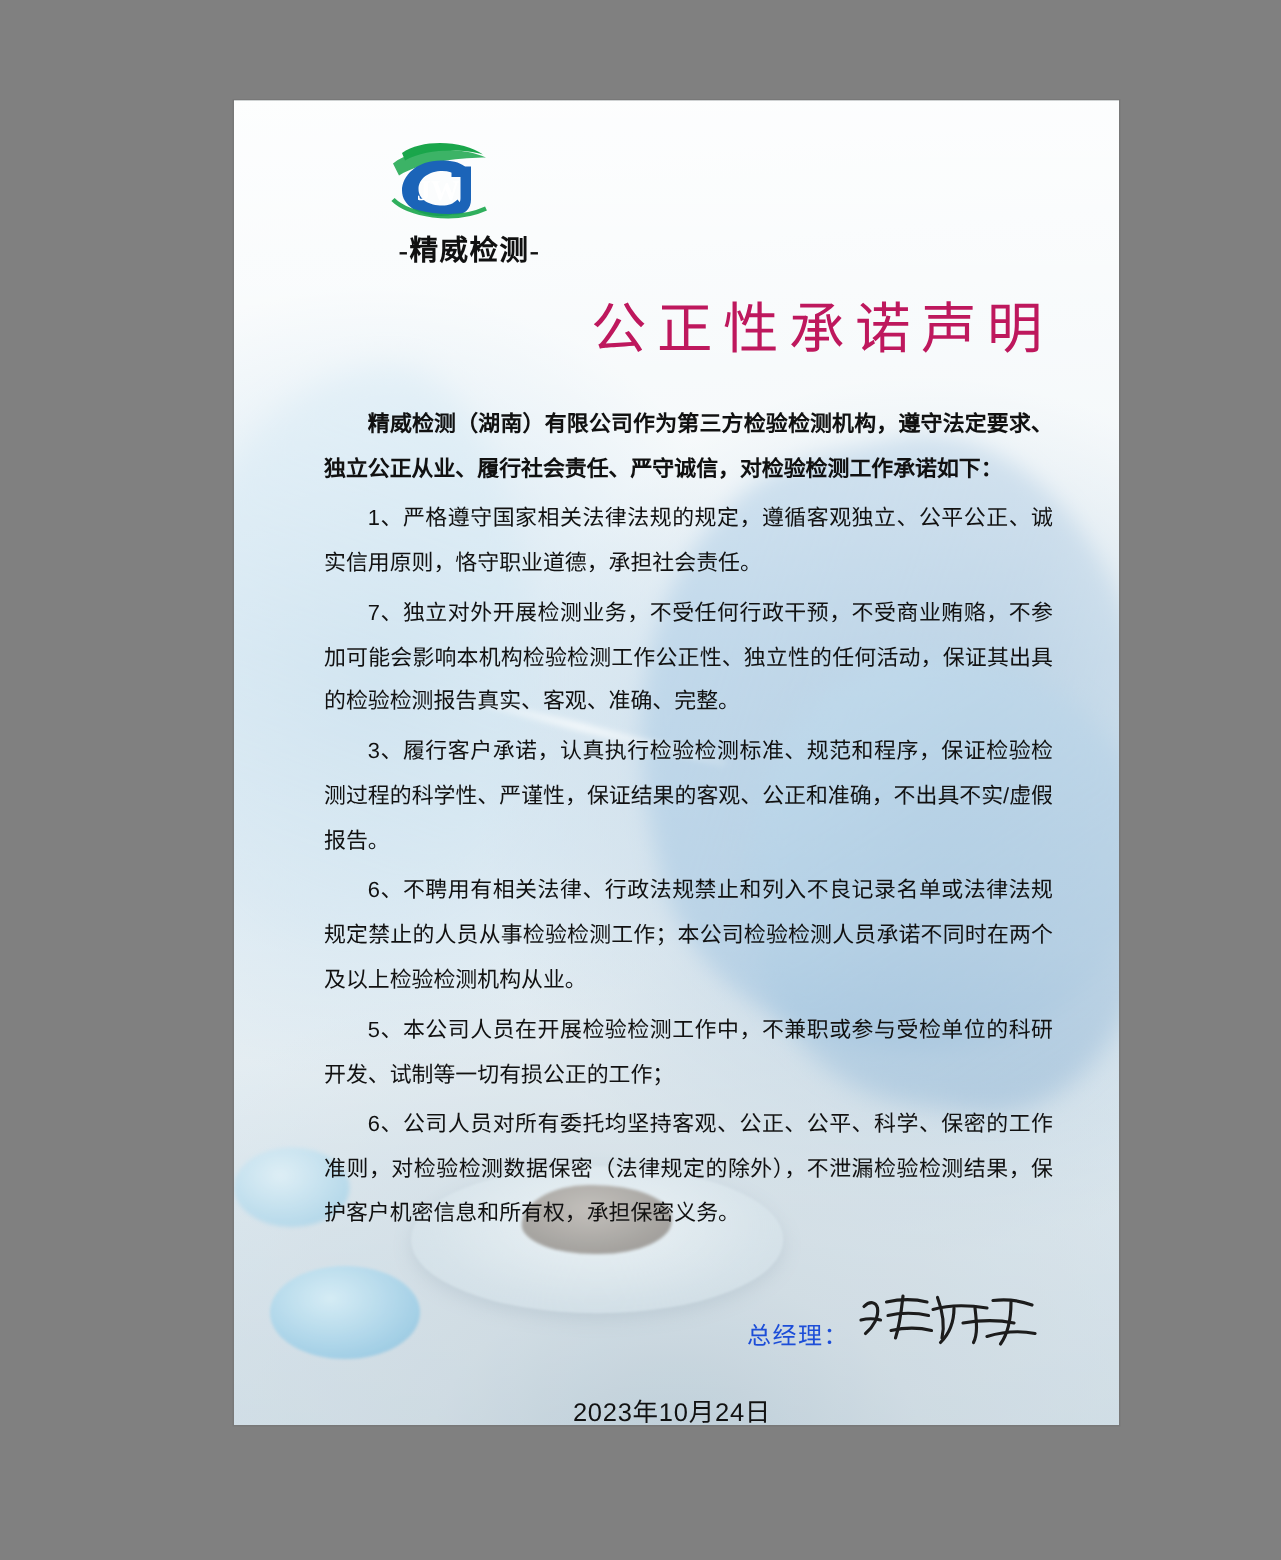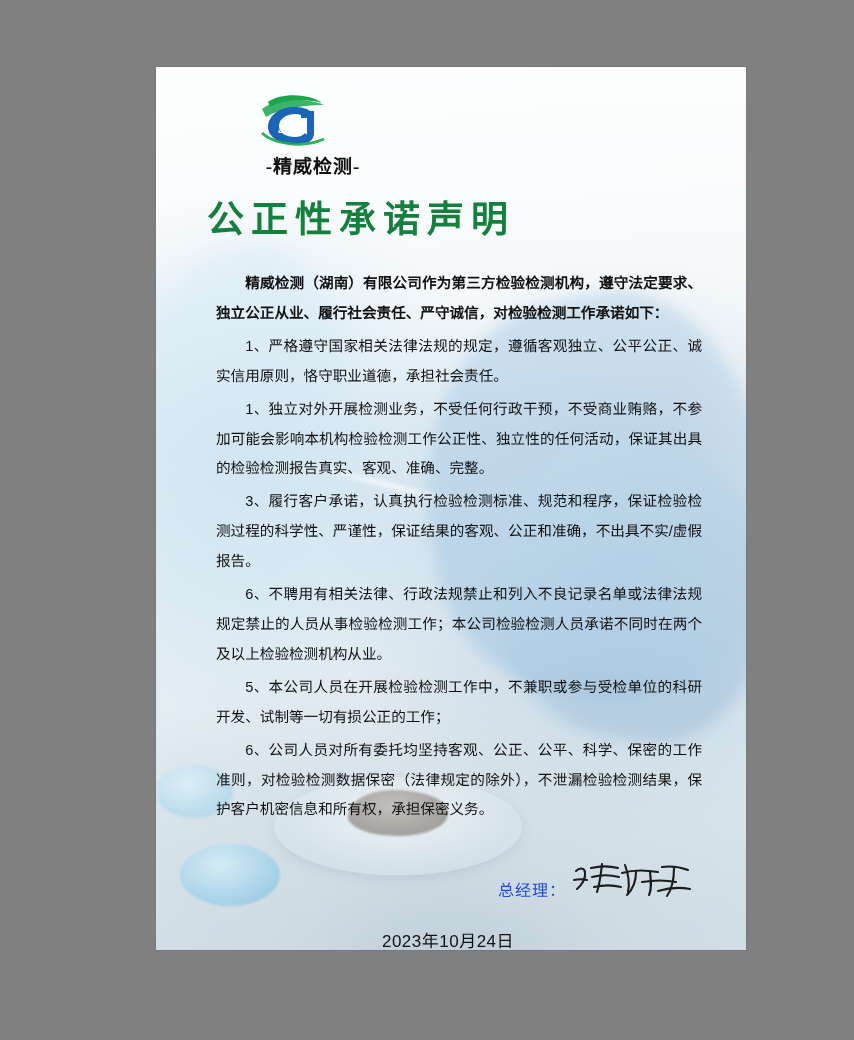--- a/index.html
+++ b/index.html
@@ -159,26 +159,26 @@
     font-family: "Liberation Serif", "DejaVu Serif", serif;
     font-weight: bold;
     font-size: 19px;
     letter-spacing: 1px;
     color: #111;
     white-space: nowrap;
   }
 
   .doc-title {
     margin-top: 6px;
-    text-align: left;
+    text-align: right;
     font-family: "Liberation Serif", "DejaVu Serif", serif;
-    font-weight: bold;
+    font-weight: normal;
     font-size: 37px;
     letter-spacing: 7px;
-    color: #15803d;
+    color: #be185d;
     text-indent: 7px;
   }
 
   .doc-body {
     margin-top: 26px;
     color: #111;
     font-size: 14.6px;
     line-height: 2.05;
     text-align: justify;
     text-justify: inter-ideograph;
@@ -254,21 +254,21 @@
           </svg>
         </div>
         <div class="logo-wordmark">-精威检测-</div>
       </div>
 
       <div class="doc-title">公正性承诺声明</div>
 
       <div class="doc-body">
         <p class="para lead">精威检测（湖南）有限公司作为第三方检验检测机构，遵守法定要求、独立公正从业、履行社会责任、严守诚信，对检验检测工作承诺如下：</p>
         <p class="para">1、严格遵守国家相关法律法规的规定，遵循客观独立、公平公正、诚实信用原则，恪守职业道德，承担社会责任。</p>
-        <p class="para">1、独立对外开展检测业务，不受任何行政干预，不受商业贿赂，不参加可能会影响本机构检验检测工作公正性、独立性的任何活动，保证其出具的检验检测报告真实、客观、准确、完整。</p>
+        <p class="para">7、独立对外开展检测业务，不受任何行政干预，不受商业贿赂，不参加可能会影响本机构检验检测工作公正性、独立性的任何活动，保证其出具的检验检测报告真实、客观、准确、完整。</p>
         <p class="para">3、履行客户承诺，认真执行检验检测标准、规范和程序，保证检验检测过程的科学性、严谨性，保证结果的客观、公正和准确，不出具不实/虚假报告。</p>
         <p class="para">6、不聘用有相关法律、行政法规禁止和列入不良记录名单或法律法规规定禁止的人员从事检验检测工作；本公司检验检测人员承诺不同时在两个及以上检验检测机构从业。</p>
         <p class="para">5、本公司人员在开展检验检测工作中，不兼职或参与受检单位的科研开发、试制等一切有损公正的工作；</p>
         <p class="para">6、公司人员对所有委托均坚持客观、公正、公平、科学、保密的工作准则，对检验检测数据保密（法律规定的除外），不泄漏检验检测结果，保护客户机密信息和所有权，承担保密义务。</p>
       </div>
 
       <div class="sign-row">
         <span class="sign-label">总经理：</span>
         <span class="signature">
           <svg width="124" height="42" viewBox="0 0 124 42" aria-hidden="true">

